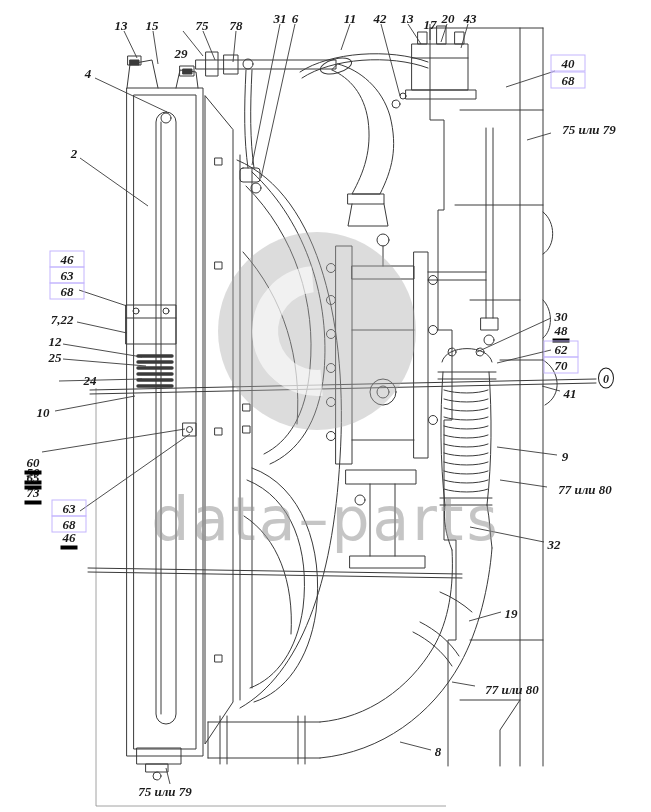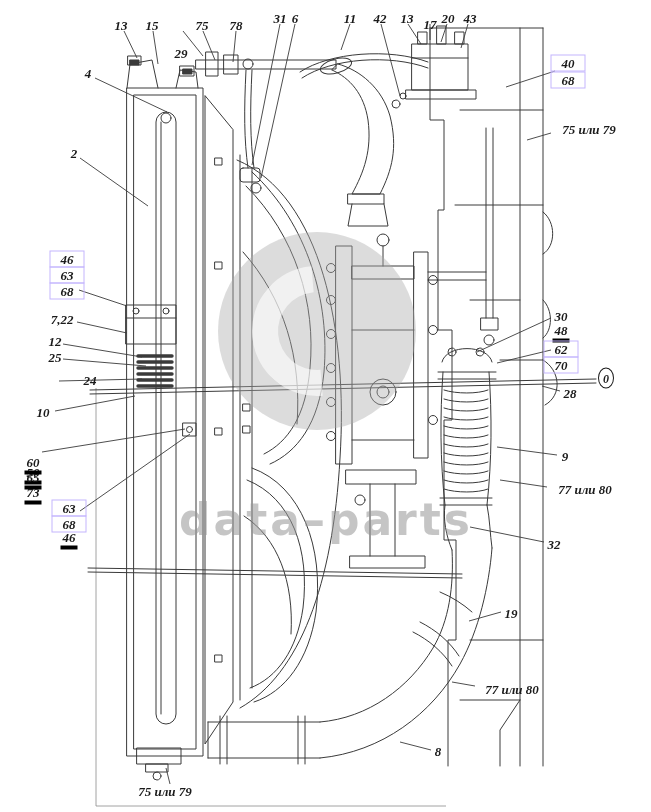--- a/index.html
+++ b/index.html
@@ -28,22 +28,22 @@
     border: 26px solid rgba(255,255,255,0.6);
     border-top-color: transparent;
     border-right-color: transparent;
     transform: rotate(40deg);
   }
   .watermark-text {
     position: absolute;
     left: 326px; top: 519px;
     transform: translate(-50%,-50%);
     font-family: "DejaVu Sans", sans-serif;
-    font-size: 44px;
-    font-weight: bold;
+    font-size: 60px;
+    font-weight: normal;
     letter-spacing: 3px;
     color: rgba(150,150,150,0.55);
     white-space: nowrap;
     pointer-events: none;
   }
   .callout-layer { position: absolute; inset: 0; pointer-events: none; }
   .callout {
     position: absolute;
     transform: translate(-50%,-50%);
     font: italic 700 13px "Liberation Serif", serif;
@@ -294,21 +294,21 @@
       <span class="callout plain" style="left: 430px; top: 16px; margin-top: 8px;">17</span>
       <span class="callout plain" style="left: 448px; top: 18px; text-align: right;">20</span>
       <span class="callout plain" style="left: 470px; top: 18px;">43</span>
       <span class="callout box" style="left: 568px; top: 63px;">40</span>
       <span class="callout box" style="left: 568px; top: 80px;">68</span>
       <span class="callout plain" style="left: 589px; top: 129px;">75 или 79</span>
       <span class="callout plain" style="left: 561px; top: 316px;">30</span>
       <span class="callout underline" style="left: 561px; top: 333px;">48</span>
       <span class="callout box" style="left: 561px; top: 349px;">62</span>
       <span class="callout box" style="left: 561px; top: 365px;">70</span>
-      <span class="callout plain" style="left: 570px; top: 393px;">28</span>
+      <span class="callout plain" style="left: 570px; top: 393px;">41</span>
       <span class="callout circle" style="left: 606px; top: 378px;">0</span>
       <span class="callout plain" style="left: 565px; top: 456px;">9</span>
       <span class="callout plain" style="left: 585px; top: 489px;">77 или 80</span>
       <span class="callout plain" style="left: 554px; top: 544px;">32</span>
       <span class="callout plain" style="left: 511px; top: 613px; text-align: center;">19</span>
       <span class="callout plain" style="left: 512px; top: 689px;">77 или 80</span>
       <span class="callout plain" style="left: 438px; top: 751px;">8</span>
       <span class="callout plain" style="left: 165px; top: 791px;">75 или 79</span>
       <span class="callout plain" style="left: 88px; top: 73px;">4</span>
       <span class="callout plain" style="left: 74px; top: 153px;">2</span>

